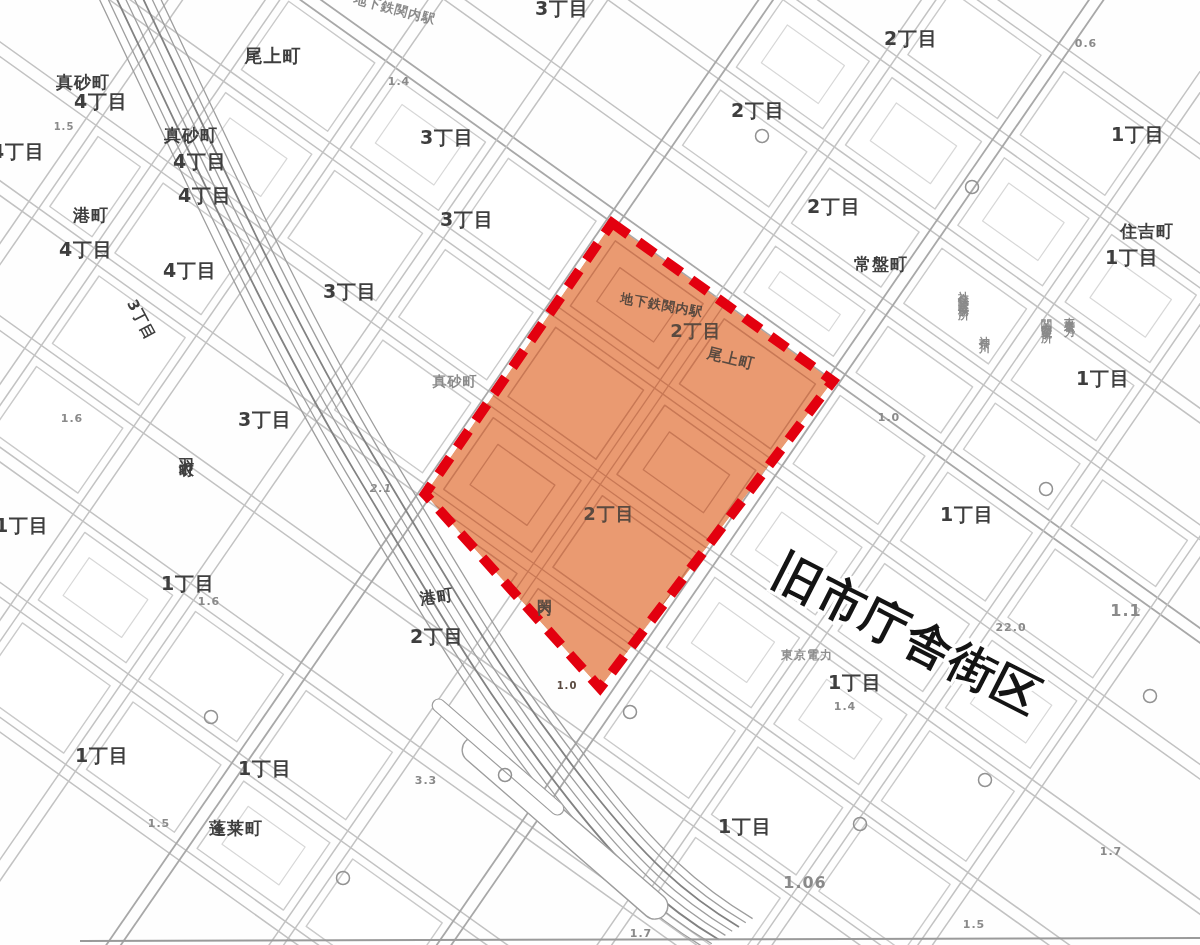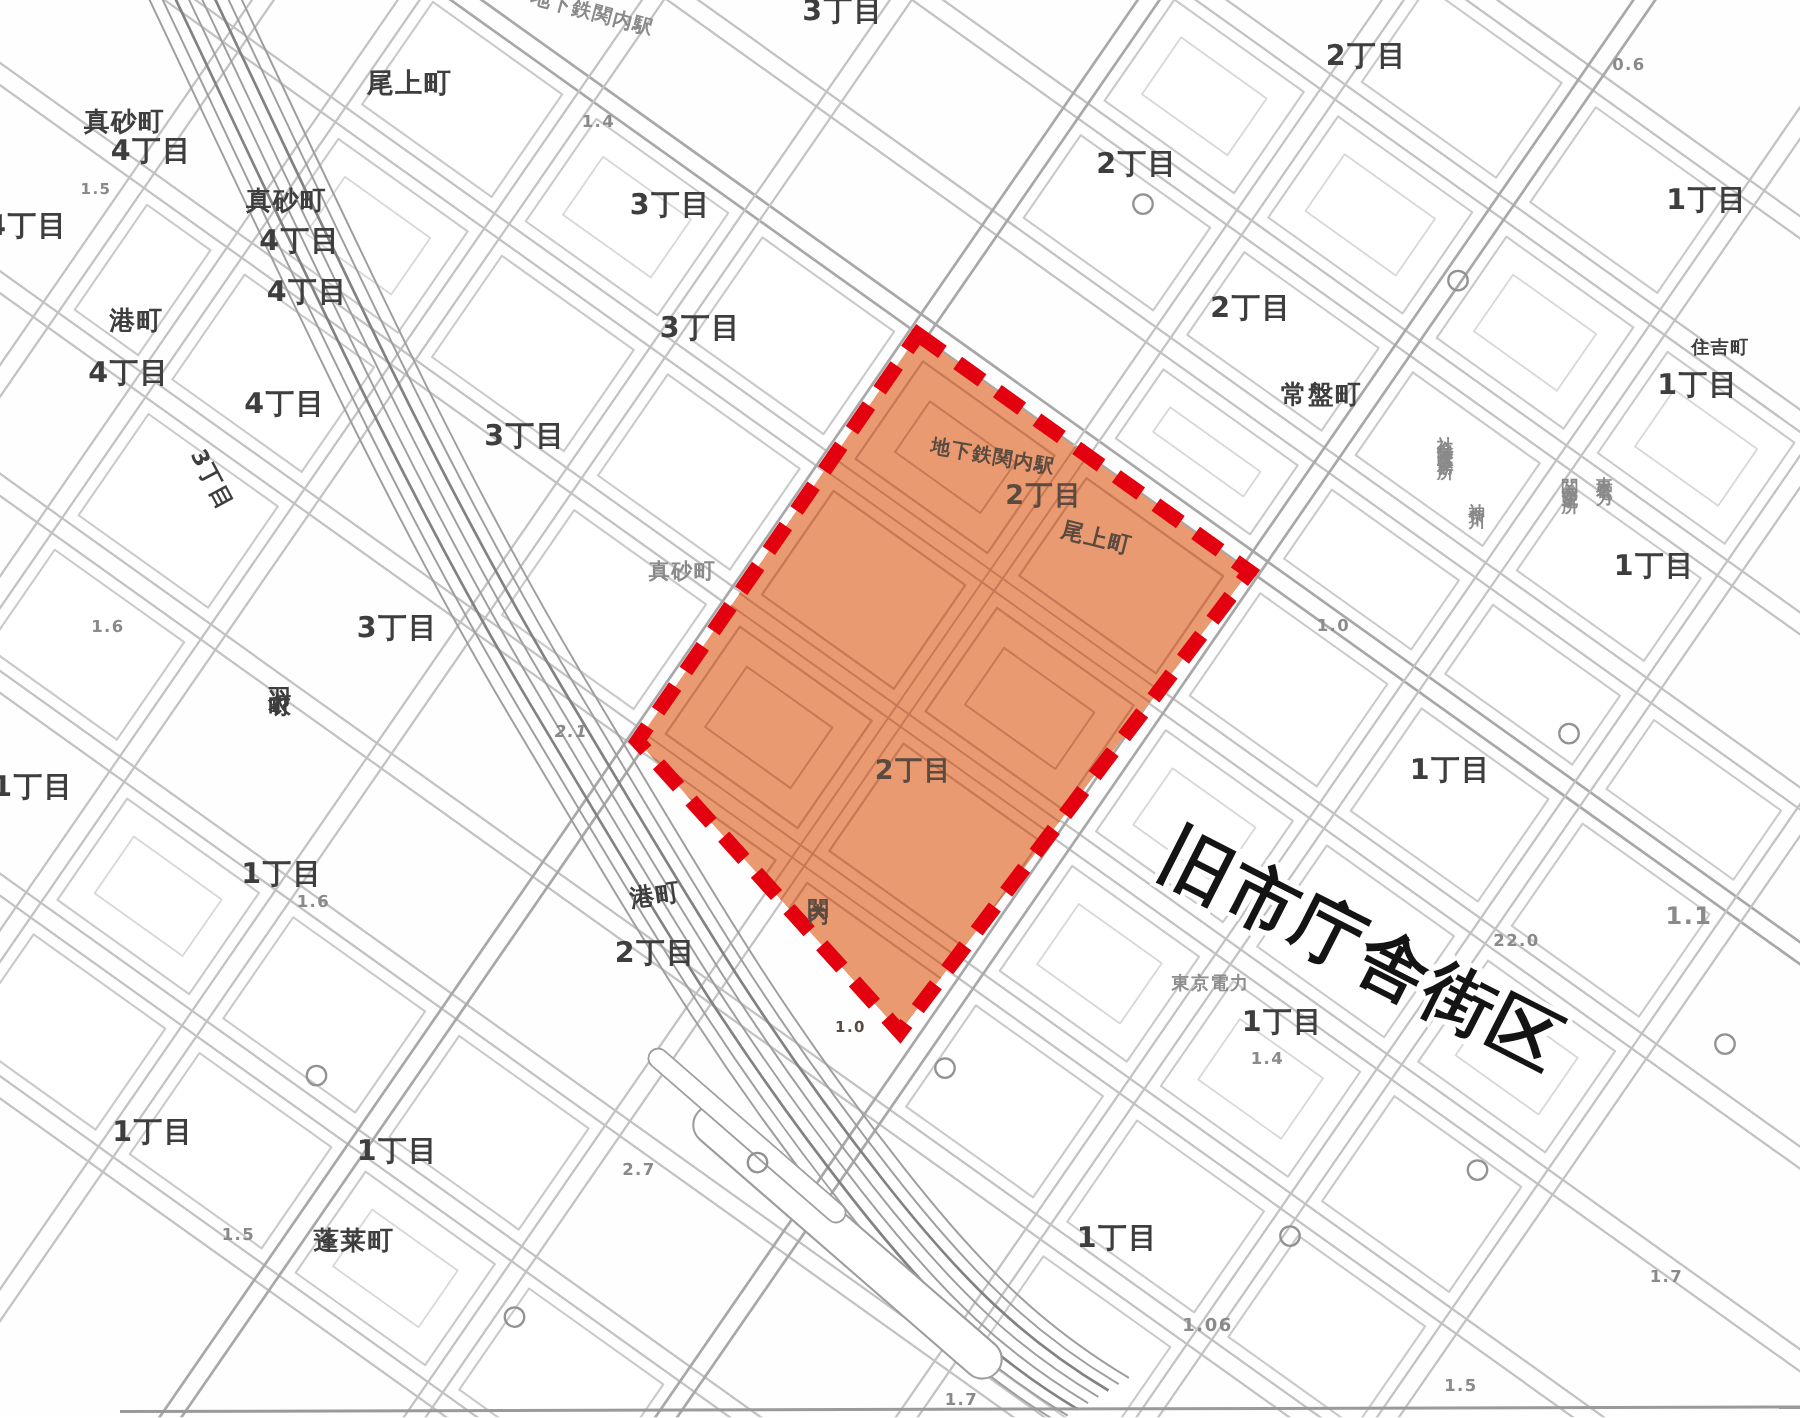--- a/index.html
+++ b/index.html
@@ -194,21 +194,21 @@
       <div class="lbl" style="left: 350px; top: 291px; font-size: 19px; color: rgb(62, 62, 62);">3丁目</div>
       <div class="lbl" style="left: 141px; top: 320px; font-size: 15px; color: rgb(62, 62, 62); --r: 62deg;">3丁目</div>
       <div class="lbl" style="left: 562px; top: 8px; font-size: 19px; color: rgb(62, 62, 62);">3丁目</div>
       <div class="lbl" style="left: 395px; top: 9px; font-size: 13px; color: rgb(138, 138, 138); --r: 15deg;">地下鉄関内駅</div>
       <div class="lbl" style="left: 399px; top: 81px; font-size: 11px; color: rgb(138, 138, 138);">1.4</div>
       <div class="lbl" style="left: 447px; top: 137px; font-size: 19px; color: rgb(62, 62, 62);">3丁目</div>
       <div class="lbl" style="left: 758px; top: 110px; font-size: 19px; color: rgb(62, 62, 62);">2丁目</div>
       <div class="lbl" style="left: 911px; top: 38px; font-size: 19px; color: rgb(62, 62, 62);">2丁目</div>
       <div class="lbl" style="left: 1086px; top: 43px; font-size: 11px; color: rgb(138, 138, 138);">0.6</div>
       <div class="lbl" style="left: 1138px; top: 134px; font-size: 19px; color: rgb(62, 62, 62);">1丁目</div>
-      <div class="lbl" style="left: 1147px; top: 231px; font-size: 12px; color: rgb(62, 62, 62);">住吉町</div>
+      <div class="lbl" style="left: 1147px; top: 231px; font-size: 17px; color: rgb(62, 62, 62);">住吉町</div>
       <div class="lbl" style="left: 1132px; top: 257px; font-size: 19px; color: rgb(62, 62, 62);">1丁目</div>
       <div class="lbl" style="left: 834px; top: 206px; font-size: 19px; color: rgb(62, 62, 62);">2丁目</div>
       <div class="lbl" style="left: 881px; top: 264px; font-size: 17px; color: rgb(62, 62, 62);">常盤町</div>
       <div class="lbl" style="left: 467px; top: 219px; font-size: 19px; color: rgb(62, 62, 62);">3丁目</div>
       <div class="lbl" style="left: 455px; top: 381px; font-size: 14px; color: rgb(138, 138, 138);">真砂町</div>
       <div class="lbl" style="left: 265px; top: 419px; font-size: 19px; color: rgb(62, 62, 62);">3丁目</div>
       <div class="lbl vert" style="left: 186px; top: 450px; font-size: 15px; color: rgb(62, 62, 62);">羽衣町</div>
       <div class="lbl" style="left: 72px; top: 418px; font-size: 11px; color: rgb(138, 138, 138);">1.6</div>
       <div class="lbl" style="left: 22px; top: 525px; font-size: 19px; color: rgb(62, 62, 62);">1丁目</div>
       <div class="lbl" style="left: 188px; top: 583px; font-size: 19px; color: rgb(62, 62, 62);">1丁目</div>
@@ -231,22 +231,22 @@
       <div class="lbl" style="left: 1103px; top: 378px; font-size: 19px; color: rgb(62, 62, 62);">1丁目</div>
       <div class="lbl" style="left: 889px; top: 417px; font-size: 11px; color: rgb(138, 138, 138);">1.0</div>
       <div class="lbl vert" style="left: 963px; top: 292px; font-size: 11px; color: rgb(138, 138, 138);">社会保険事務所</div>
       <div class="lbl vert" style="left: 984px; top: 331px; font-size: 11px; color: rgb(138, 138, 138);">神奈川</div>
       <div class="lbl vert" style="left: 1046px; top: 318px; font-size: 11px; color: rgb(138, 138, 138);">関内変電所</div>
       <div class="lbl vert" style="left: 1069px; top: 314px; font-size: 11px; color: rgb(138, 138, 138);">東京電力</div>
       <div class="lbl" style="left: 102px; top: 755px; font-size: 19px; color: rgb(62, 62, 62);">1丁目</div>
       <div class="lbl" style="left: 265px; top: 768px; font-size: 19px; color: rgb(62, 62, 62);">1丁目</div>
       <div class="lbl" style="left: 236px; top: 828px; font-size: 17px; color: rgb(62, 62, 62);">蓬莱町</div>
       <div class="lbl" style="left: 159px; top: 823px; font-size: 11px; color: rgb(138, 138, 138);">1.5</div>
-      <div class="lbl" style="left: 426px; top: 780px; font-size: 11px; color: rgb(138, 138, 138);">2.7</div>
+      <div class="lbl" style="left: 426px; top: 780px; font-size: 11px; color: rgb(138, 138, 138);">3.3</div>
       <div class="lbl" style="left: 745px; top: 826px; font-size: 19px; color: rgb(62, 62, 62);">1丁目</div>
-      <div class="lbl" style="left: 805px; top: 883px; font-size: 12px; color: rgb(138, 138, 138);">1.06</div>
+      <div class="lbl" style="left: 805px; top: 883px; font-size: 16px; color: rgb(138, 138, 138);">1.06</div>
       <div class="lbl" style="left: 641px; top: 933px; font-size: 11px; color: rgb(138, 138, 138);">1.7</div>
       <div class="lbl" style="left: 1111px; top: 851px; font-size: 11px; color: rgb(138, 138, 138);">1.7</div>
       <div class="lbl" style="left: 974px; top: 924px; font-size: 11px; color: rgb(138, 138, 138);">1.5</div>
       <div class="lbl" style="left: 64px; top: 127px; font-size: 10px; color: rgb(138, 138, 138);">1.5</div>
     </div>
   <div id="district-label" class="district" style="left: 908px; top: 634px; font-size: 47px; color: rgb(20, 20, 20); --r: 27deg;">旧市庁舎街区</div>
 </div>
 
 </body></html>

